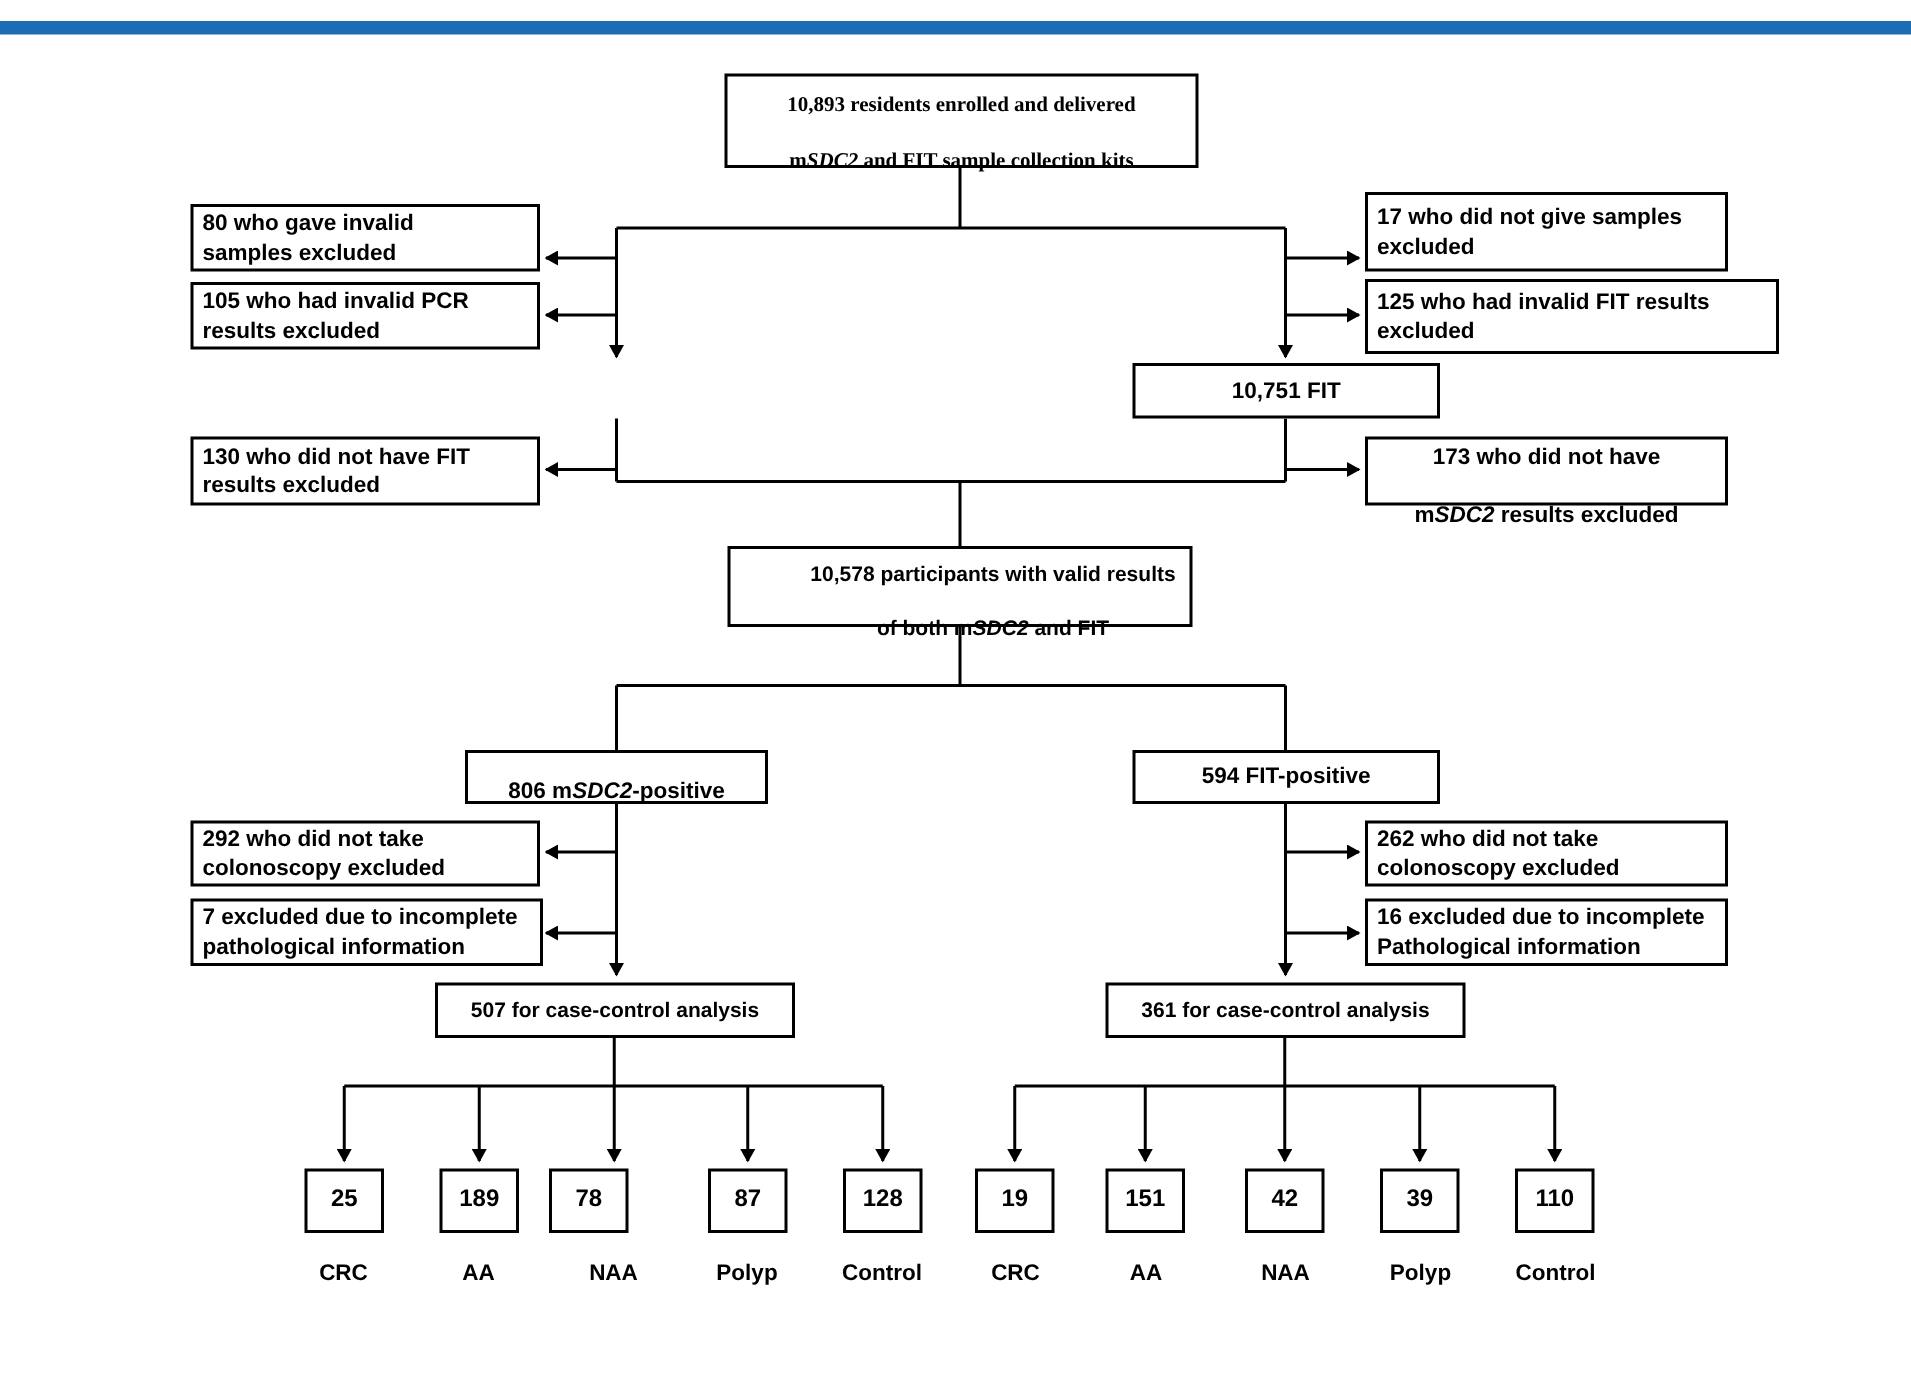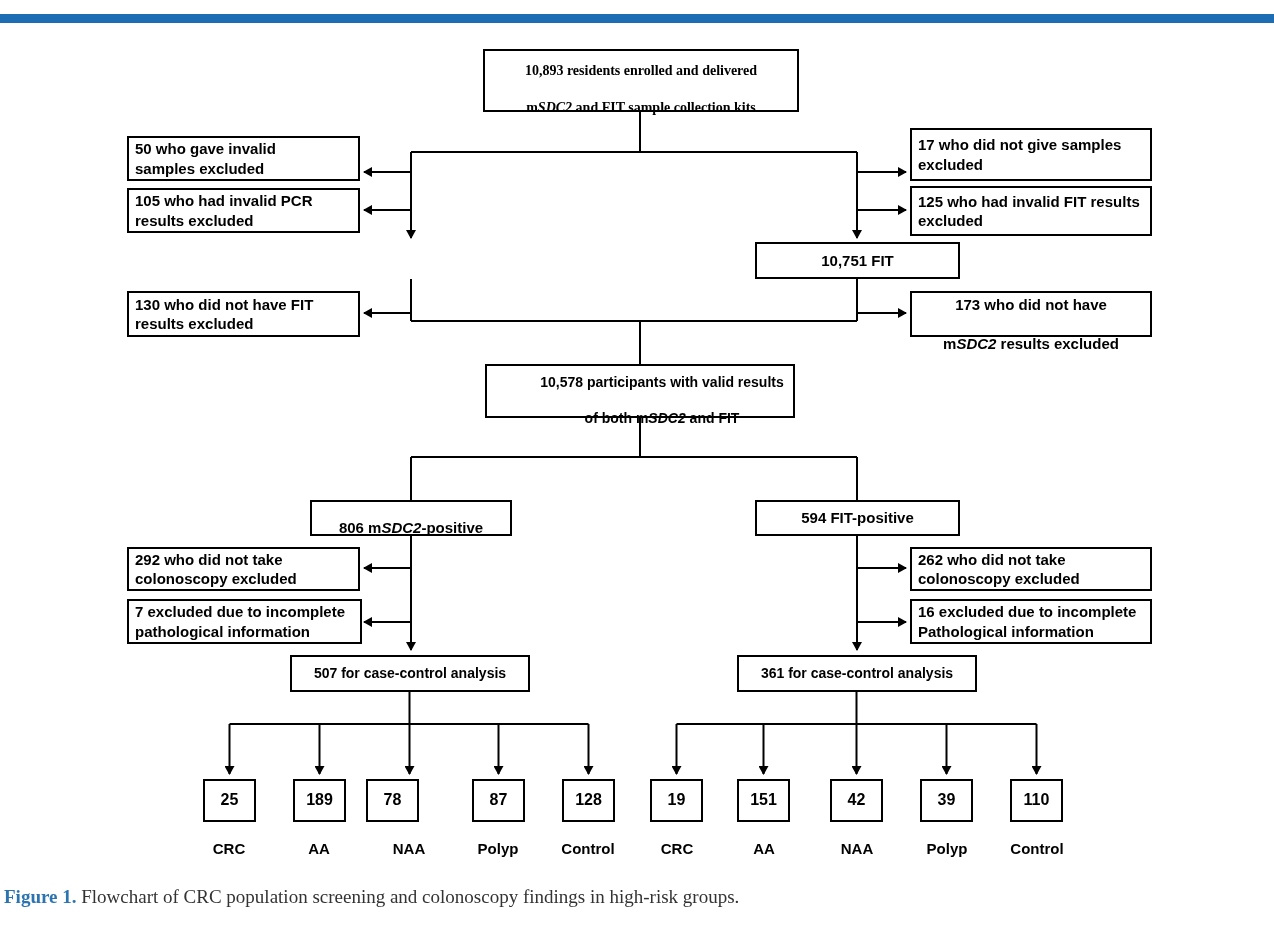--- a/index.html
+++ b/index.html
@@ -65,32 +65,32 @@
   </svg>
 
   <div class="box center small-font" style="left:483px;top:49px;width:316px;height:63px;font-family:Liberation Serif, serif;">
     <div>
       <span>10,893 residents enrolled and delivered</span><br>
       <span>m</span><i>SDC2</i><span> and FIT sample collection kits</span>
     </div>
   </div>
 
   <div class="box left" style="left:127px;top:136px;width:233px;height:45px;">
-    <span>50 who gave invalid
+    <span>80 who gave invalid
 samples excluded</span>
   </div>
   <div class="box left" style="left:127px;top:188px;width:233px;height:45px;">
     <span>105 who had invalid PCR
 results excluded</span>
   </div>
   <div class="box left" style="left:910px;top:128px;width:242px;height:53px;">
     <span>17 who did not give samples
 excluded</span>
   </div>
-  <div class="box left" style="left:910px;top:186px;width:242px;height:50px;">
+  <div class="box left" style="left:910px;top:186px;width:276px;height:50px;">
     <span>125 who had invalid FIT results
 excluded</span>
   </div>
 
   <div class="box center" style="left:755px;top:242px;width:205px;height:37px;">
     <span>10,751 FIT</span>
   </div>
 
   <div class="box left" style="left:127px;top:291px;width:233px;height:46px;">
     <span>130 who did not have FIT
@@ -160,17 +160,14 @@
   <div class="outcome-label" style="left:364px;top:840px;">NAA</div>
   <div class="outcome-label" style="left:453px;top:840px;">Polyp</div>
   <div class="outcome-label" style="left:543px;top:840px;">Control</div>
 
   <div class="outcome-label" style="left:632px;top:840px;">CRC</div>
   <div class="outcome-label" style="left:719px;top:840px;">AA</div>
   <div class="outcome-label" style="left:812px;top:840px;">NAA</div>
   <div class="outcome-label" style="left:902px;top:840px;">Polyp</div>
   <div class="outcome-label" style="left:992px;top:840px;">Control</div>
 
-  <div class="caption">
-    <span class="figlabel" style="color: rgb(43, 116, 176);">Figure 1.</span><span> Flowchart of CRC population screening and colonoscopy findings in high-risk groups.</span>
-  </div>
 
 </div>
 
 </body></html>

